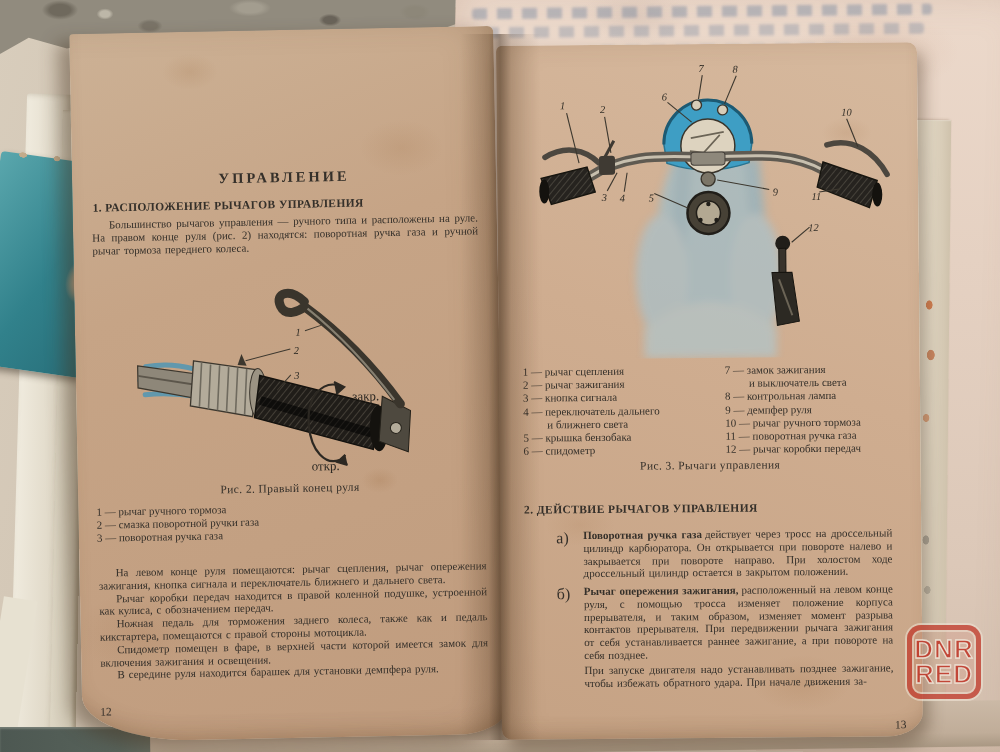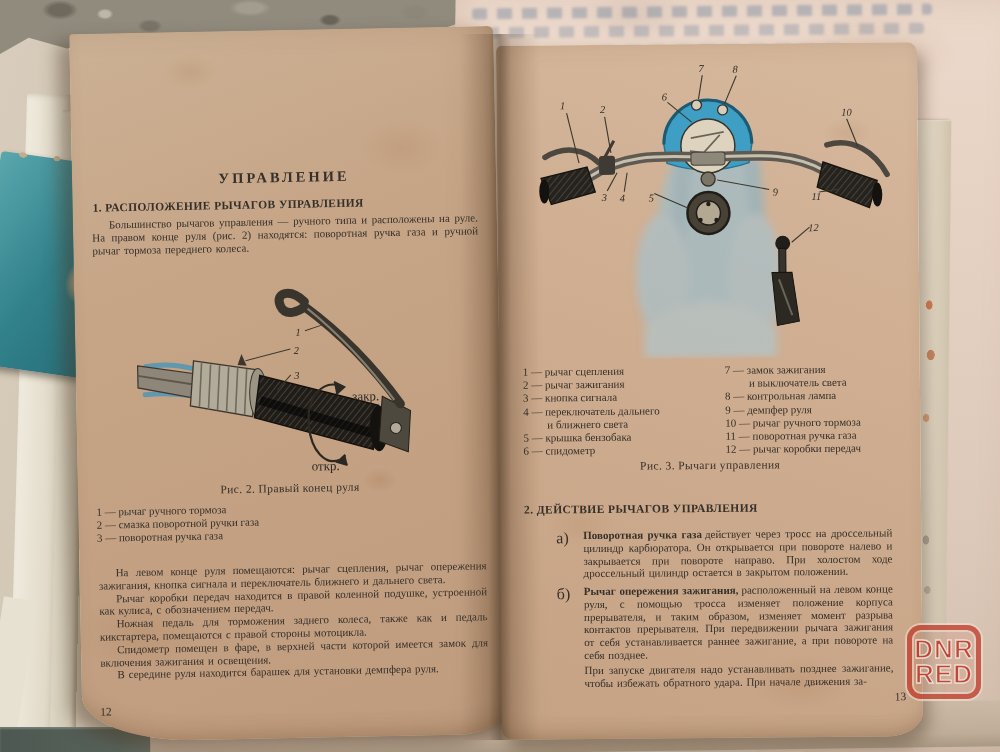--- a/index.html
+++ b/index.html
@@ -363,21 +363,21 @@
 
     <div class="s2item" style="top:540px; left:56px; width:336px;">
       <span class="marker">б)</span>
       <span class="body para">
         <span class="lead">Рычаг опережения зажигания,</span><span>расположенный на левом конце руля, с помощью тросса изменяет положение корпуса прерывателя, и таким образом, изменяет момент разрыва контактов прерывателя. При передвижении рычага зажигания от себя устанавливается раннее зажигание, а при повороте на себя позднее.</span>
       </span>
     </div>
 
     <div class="abs para" style="top:619px; left:83px; width:309px;">При запуске двигателя надо устанавливать позднее зажигание, чтобы избежать обратного удара. При начале движения за-</div>
 
-    <div class="abs pagenum" style="top:648px; left:393px;">13</div>
+    <div class="abs pagenum" style="top:676px; left:393px;">13</div>
   </div>
 
   <div class="gutter"></div>
 
   <div class="watermark">
     <span>DNR</span>
     <span>RED</span>
   </div>
 
 </div>

